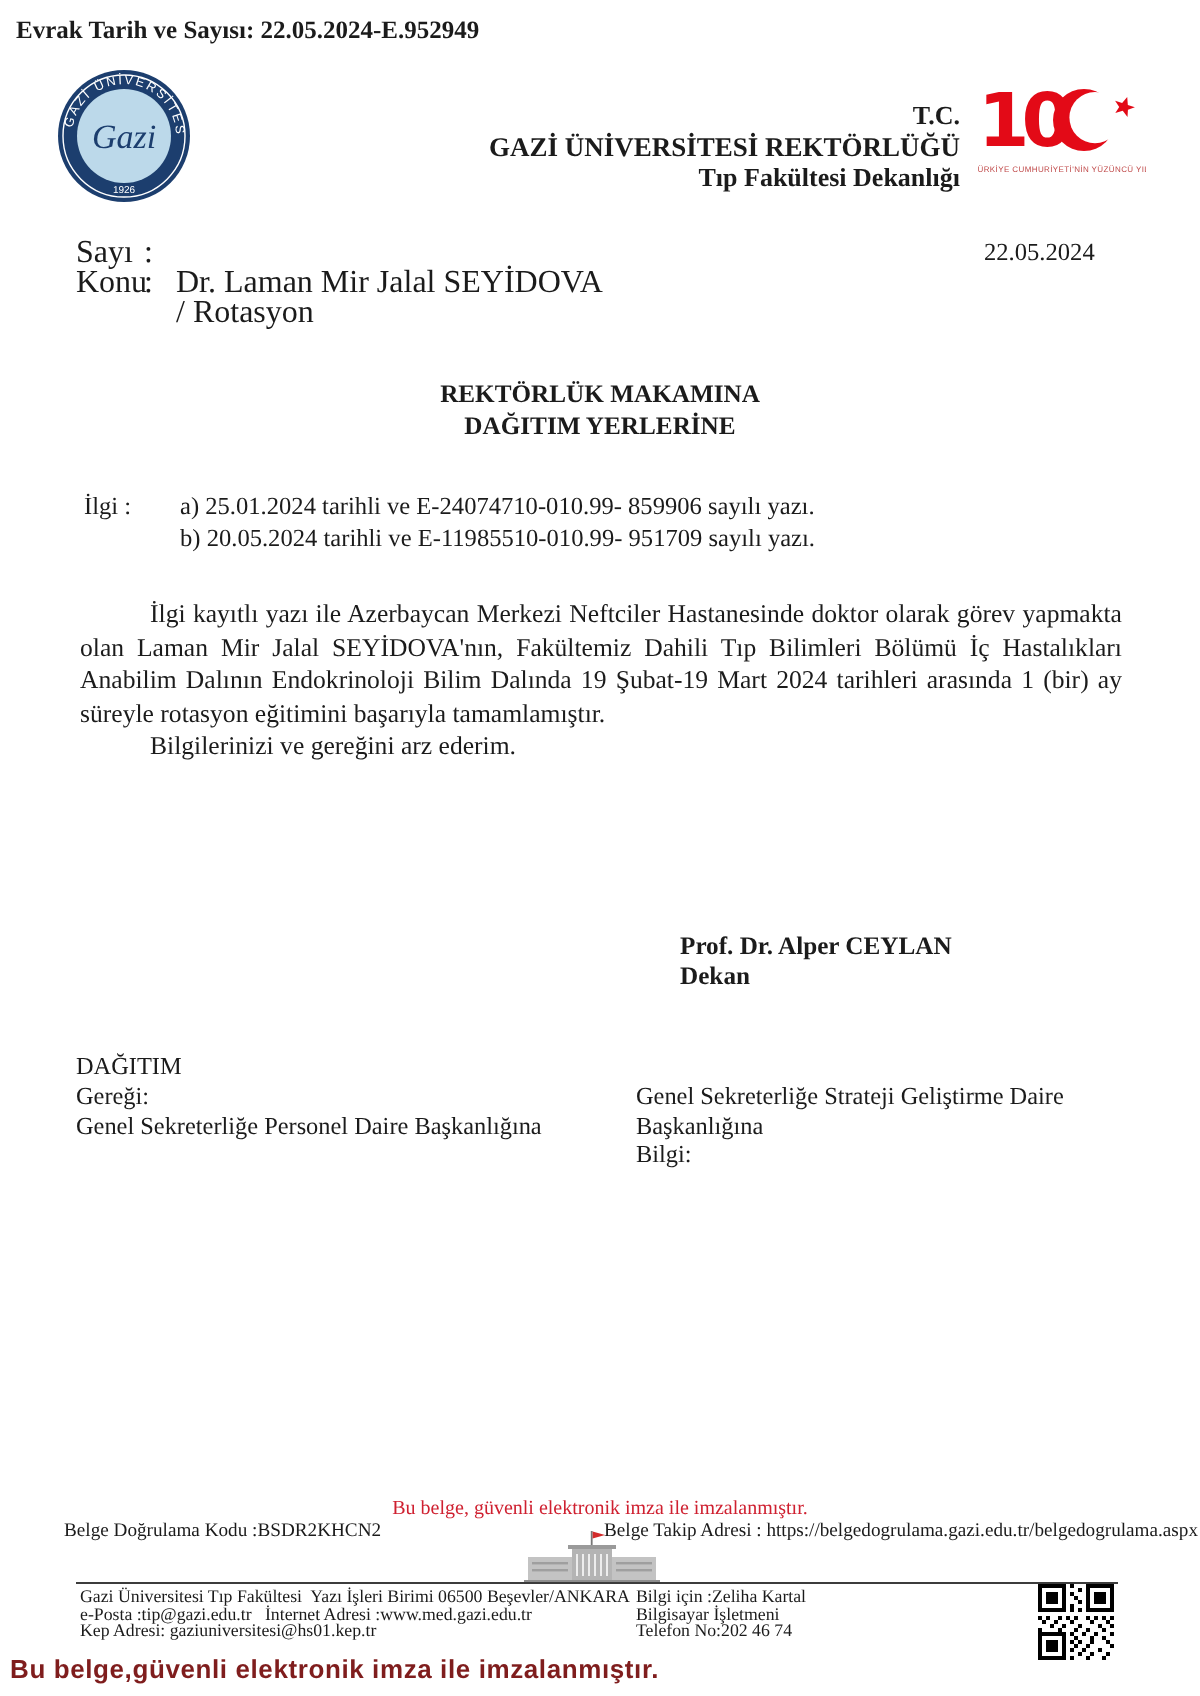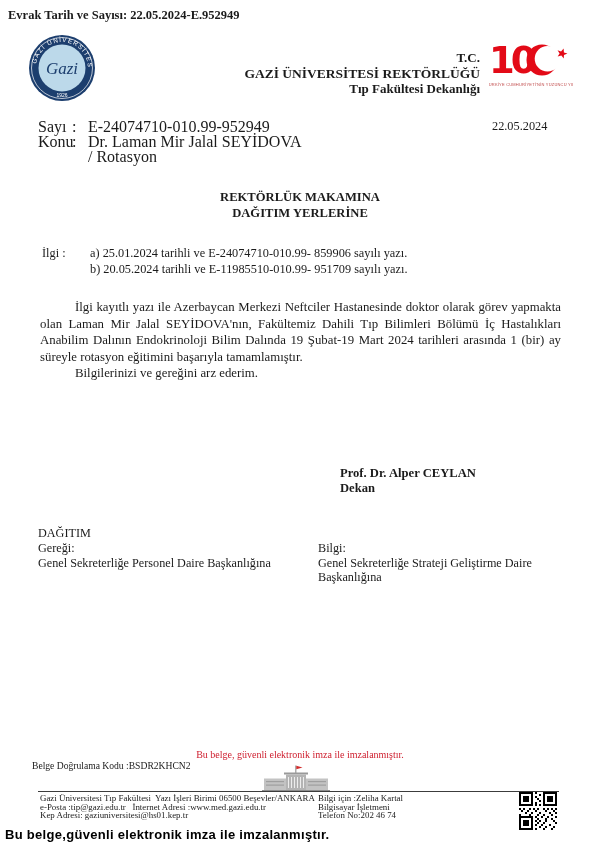--- a/index.html
+++ b/index.html
@@ -33,21 +33,21 @@
   .dag-col-right{width:244px;}
   .esign-notice{position:absolute;left:0;top:749px;width:600px;text-align:center;font-size:10px;color:#cf2030;}
   .ver-code{position:absolute;left:32px;top:760px;font-size:9.6px;}
   .ver-track{position:absolute;left:302px;top:760px;font-size:9.6px;}
   .building{position:absolute;left:262px;top:765px;}
   .footer-rule{position:absolute;left:38px;top:791px;width:521px;border-top:1.3px solid #3c3c3c;}
   .footer-left{position:absolute;left:40px;top:794px;width:280px;font-size:8.9px;line-height:8.5px;}
   .footer-right{position:absolute;left:318px;top:794px;width:190px;font-size:8.9px;line-height:8.5px;}
   .footer-left div,.footer-right div{margin-bottom:0;}
   .qr{position:absolute;left:519px;top:792px;}
-  .watermark{position:absolute;left:5px;top:827px;font-family:"Liberation Sans",sans-serif;font-size:13px;font-weight:bold;color:#000000;letter-spacing:0.3px;}
+  .watermark{position:absolute;left:5px;top:827px;font-family:"Liberation Sans",sans-serif;font-size:13px;font-weight:bold;color:#7f1d1d;letter-spacing:0.3px;}
 </style>
 </head>
 <body>
 
 <div class="page">
 
   <div class="evrak">Evrak Tarih ve Sayısı: 22.05.2024-E.952949</div>
 
   <div class="uni-logo">
     <svg width="68" height="68" viewBox="0 0 68 68">
@@ -78,21 +78,20 @@
       <circle cx="58.5" cy="18.8" r="12.8" fill="#ffffff"></circle>
       <polygon points="0,-5.2 1.5,-1.6 5.2,-1.6 2.3,0.7 3.2,4.2 0,2 -3.2,4.2 -2.3,0.7 -5.2,-1.6 -1.5,-1.6" transform="translate(73,13.5) rotate(18)" fill="#e30a17"></polygon>
       <text x="42" y="46" text-anchor="middle" font-family="Liberation Sans, sans-serif" font-size="4" fill="#c04a4a" letter-spacing="0.2">TÜRKİYE CUMHURİYETİ'NİN YÜZÜNCÜ YILI</text>
     </svg>
   </div>
 
   <div class="meta">
     <div class="meta-row">
       <span class="meta-label">Sayı</span>
       <span class="meta-colon">:</span>
-      <span>E-24074710-010.99-952949</span>
     </div>
     <div class="meta-row">
       <span class="meta-label">Konu</span>
       <span class="meta-colon">:</span>
       <span>Dr. Laman Mir Jalal SEYİDOVA</span>
     </div>
     <div class="meta-cont">/ Rotasyon</div>
   </div>
 
   <div class="doc-date">22.05.2024</div>
@@ -121,28 +120,29 @@
   </div>
 
   <div class="dagitim">
     <div>DAĞITIM</div>
     <div class="dagitim-cols">
       <div class="dag-col-left">
         <div>Gereği:</div>
         <div>Genel Sekreterliğe Personel Daire Başkanlığına</div>
       </div>
       <div class="dag-col-right">
+        <div>Genel Sekreterliğe Strateji Geliştirme Daire Başkanlığına</div>
         <div>Bilgi:</div>
-        <div>Genel Sekreterliğe Strateji Geliştirme Daire Başkanlığına</div>
       </div>
     </div>
   </div>
 
   <div class="esign-notice">Bu belge, güvenli elektronik imza ile imzalanmıştır.</div>
   <div class="ver-code">Belge Doğrulama Kodu :BSDR2KHCN2</div>
+  <div class="ver-track">Belge Takip Adresi : https://belgedogrulama.gazi.edu.tr/belgedogrulama.aspx</div>
 
   <div class="building">
     <svg width="68" height="27" viewBox="0 0 68 27">
       <rect x="33.4" y="0.5" width="0.9" height="8" fill="#777777"></rect>
       <path d="M34.3,0.8 L40.5,2.5 L34.3,4.3 Z" fill="#d22b2b"></path>
       <rect x="22" y="7.5" width="24" height="2" fill="#9a9a9a"></rect>
       <rect x="24" y="9.5" width="20" height="16" fill="#b4b4b4"></rect>
       <rect x="26" y="12" width="1" height="11" fill="#ededed"></rect>
       <rect x="29" y="12" width="1" height="11" fill="#ededed"></rect>
       <rect x="32" y="12" width="1" height="11" fill="#ededed"></rect>

